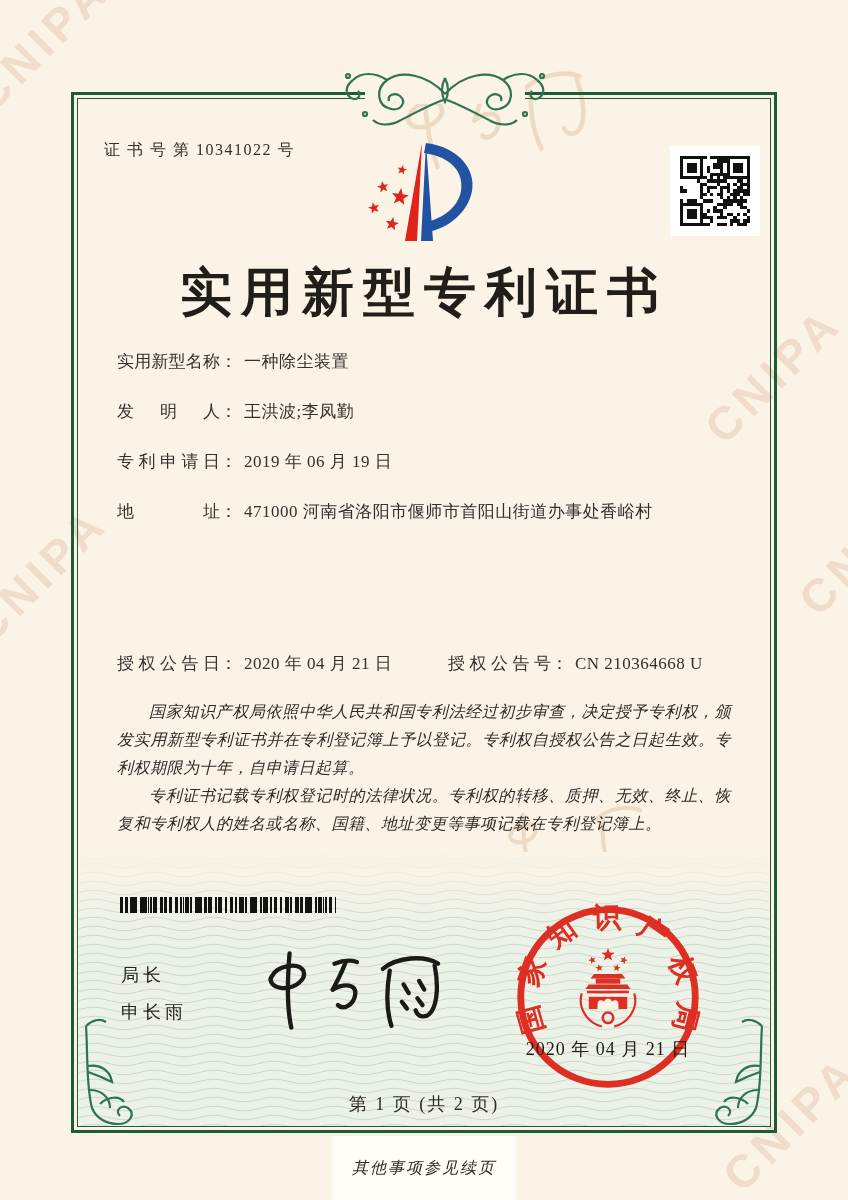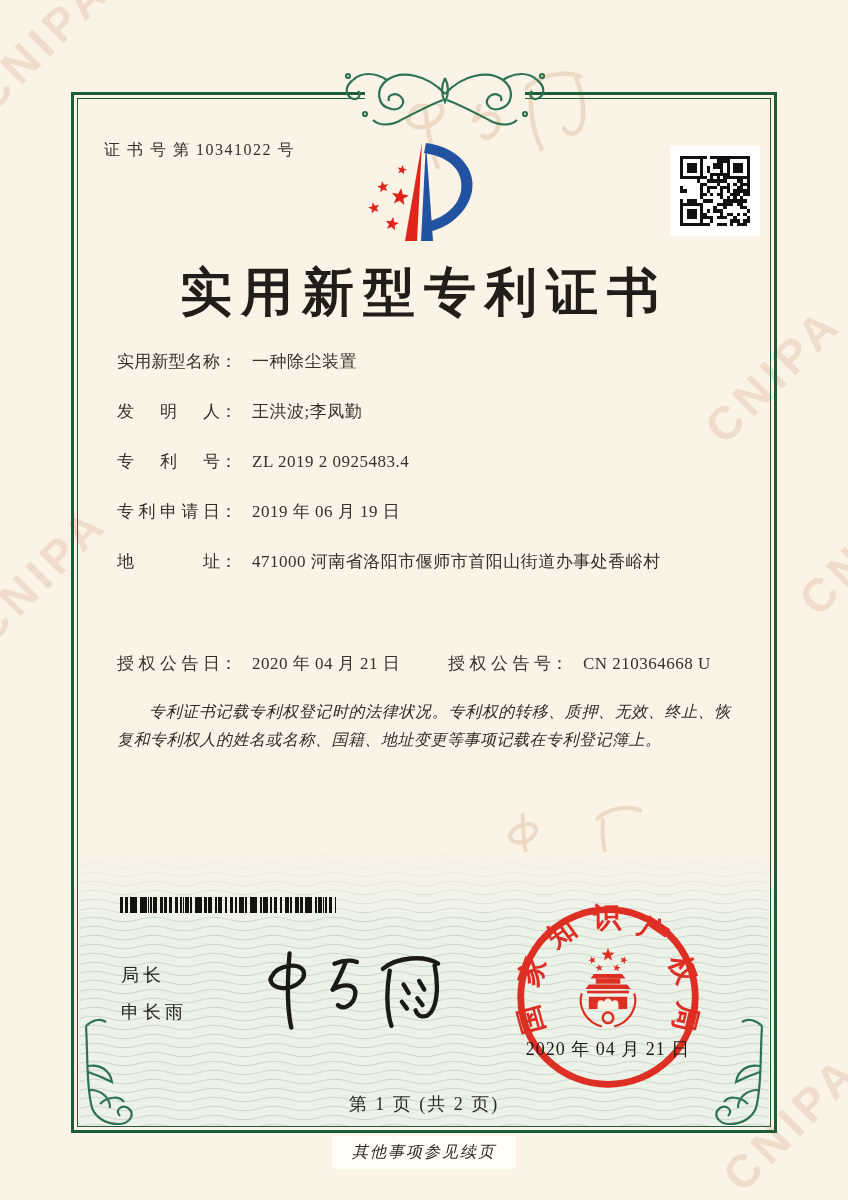--- a/index.html
+++ b/index.html
@@ -39,21 +39,21 @@
     position:absolute; left:71px; top:258px; width:706px; text-align:center;
     font-size:52px; font-weight:600; letter-spacing:9px; color:#211e19;
   }
   .qr-box{position:absolute; left:670px; top:146px; width:90px; height:90px; background:#fff;}
   .qr-box svg{position:absolute; left:10px; top:10px; width:70px; height:70px;}
   
   .fields{position:absolute; left:117px; top:350px; width:600px; font-size:17px; color:#34312c;}
   .frow{height:24px; margin-bottom:26px; white-space:nowrap;}
   .flabel{display:inline-block; width:103px; text-align:justify; text-align-last:justify; vertical-align:top;}
   .fcolon{display:inline-block;}
-  .fvalue{display:inline-block; margin-left:15px; letter-spacing:.5px;}
+  .fvalue{display:inline-block; margin-left:7px; letter-spacing:.5px;}
   .grant-row{position:absolute; left:117px; top:652px; width:620px; font-size:17px; white-space:nowrap; color:#34312c;}
   .grant-pair2{position:absolute; left:331px; top:0;}
   
   .body-text{
     position:absolute; left:117px; top:698px; width:614px;
     font-size:16px; font-style:italic; line-height:28px;
     text-align:justify; letter-spacing:.5px; color:#2e2b26;
   }
   .body-text p{margin:0; text-indent:2em;}
   
@@ -69,21 +69,21 @@
   .sig path{fill:none; stroke:#1b1a17; stroke-width:5; stroke-linecap:round; stroke-linejoin:round;}
   
   .seal{position:absolute; left:511px; top:900px; width:194px; height:194px; mix-blend-mode:multiply; opacity:.95;}
   .seal-date{
     position:absolute; left:505px; top:1037px; width:206px; text-align:center;
     font-size:18px; letter-spacing:1px; color:#1d1b18; z-index:3;
   }
   .page-ind{position:absolute; left:71px; top:1092px; width:706px; text-align:center; font-size:18px; letter-spacing:2px; color:#2e2b26;}
   .cont-note{
     position:absolute; left:424px; top:1136px; transform:translateX(-50%);
-    background:#fffdf6; padding:6px 20px; font-size:16px; font-style:italic;
+    background:#fffdf6; padding:22px 20px; font-size:16px; font-style:italic;
     letter-spacing:2px; color:#2e2b26; z-index:2;
   }
   .orn{stroke:var(--orn-green); fill:none; stroke-width:2.2;}
 </style>
 </head>
 <body>
 
 <div class="page">
 
   <div class="wm" style="left:-44px; top:16px;">CNIPA</div>
@@ -350,40 +350,38 @@
     <div class="title">实用新型专利证书</div>
 
     <div class="fields">
       <div class="frow">
         <span class="flabel">实用新型名称</span><span class="fcolon">：</span><span class="fvalue">一种除尘装置</span>
       </div>
       <div class="frow">
         <span class="flabel">发明人</span><span class="fcolon">：</span><span class="fvalue">王洪波;李凤勤</span>
       </div>
       <div class="frow">
-        <span class="flabel">专利号</span><span class="fcolon">：</span><span class="fvalue">ZL 2019 2 0925483.4</span>
-      </div>
-      <div class="frow">
         <span class="flabel">专利申请日</span><span class="fcolon">：</span><span class="fvalue">2019 年 06 月 19 日</span>
       </div>
       <div class="frow">
         <span class="flabel">地址</span><span class="fcolon">：</span><span class="fvalue">471000 河南省洛阳市偃师市首阳山街道办事处香峪村</span>
       </div>
     </div>
 
     <div class="grant-row">
       <span>
         <span class="flabel">授权公告日</span><span class="fcolon">：</span><span class="fvalue">2020 年 04 月 21 日</span>
       </span>
       <span class="grant-pair2">
         <span class="flabel">授权公告号</span><span class="fcolon">：</span><span class="fvalue">CN 210364668 U</span>
       </span>
     </div>
 
     <div class="body-text">
+      <p>国家知识产权局依照中华人民共和国专利法经过初步审查，决定授予专利权，颁发实用新型专利证书并在专利登记簿上予以登记。专利权自授权公告之日起生效。专利权期限为十年，自申请日起算。</p>
       <p>专利证书记载专利权登记时的法律状况。专利权的转移、质押、无效、终止、恢复和专利权人的姓名或名称、国籍、地址变更等事项记载在专利登记簿上。</p>
     </div>
 
     <div class="barcode"></div>
 
     <div class="signer" style="left:121px; top:963px;">局长</div>
     <div class="signer" style="left:121px; top:1000px;">申长雨</div>
 
     <svg class="sig" viewBox="0 0 220 110">
       <path d="M20,42 C26,30 50,26 56,36 C60,46 46,58 30,56 C18,54 16,46 20,42"></path>

